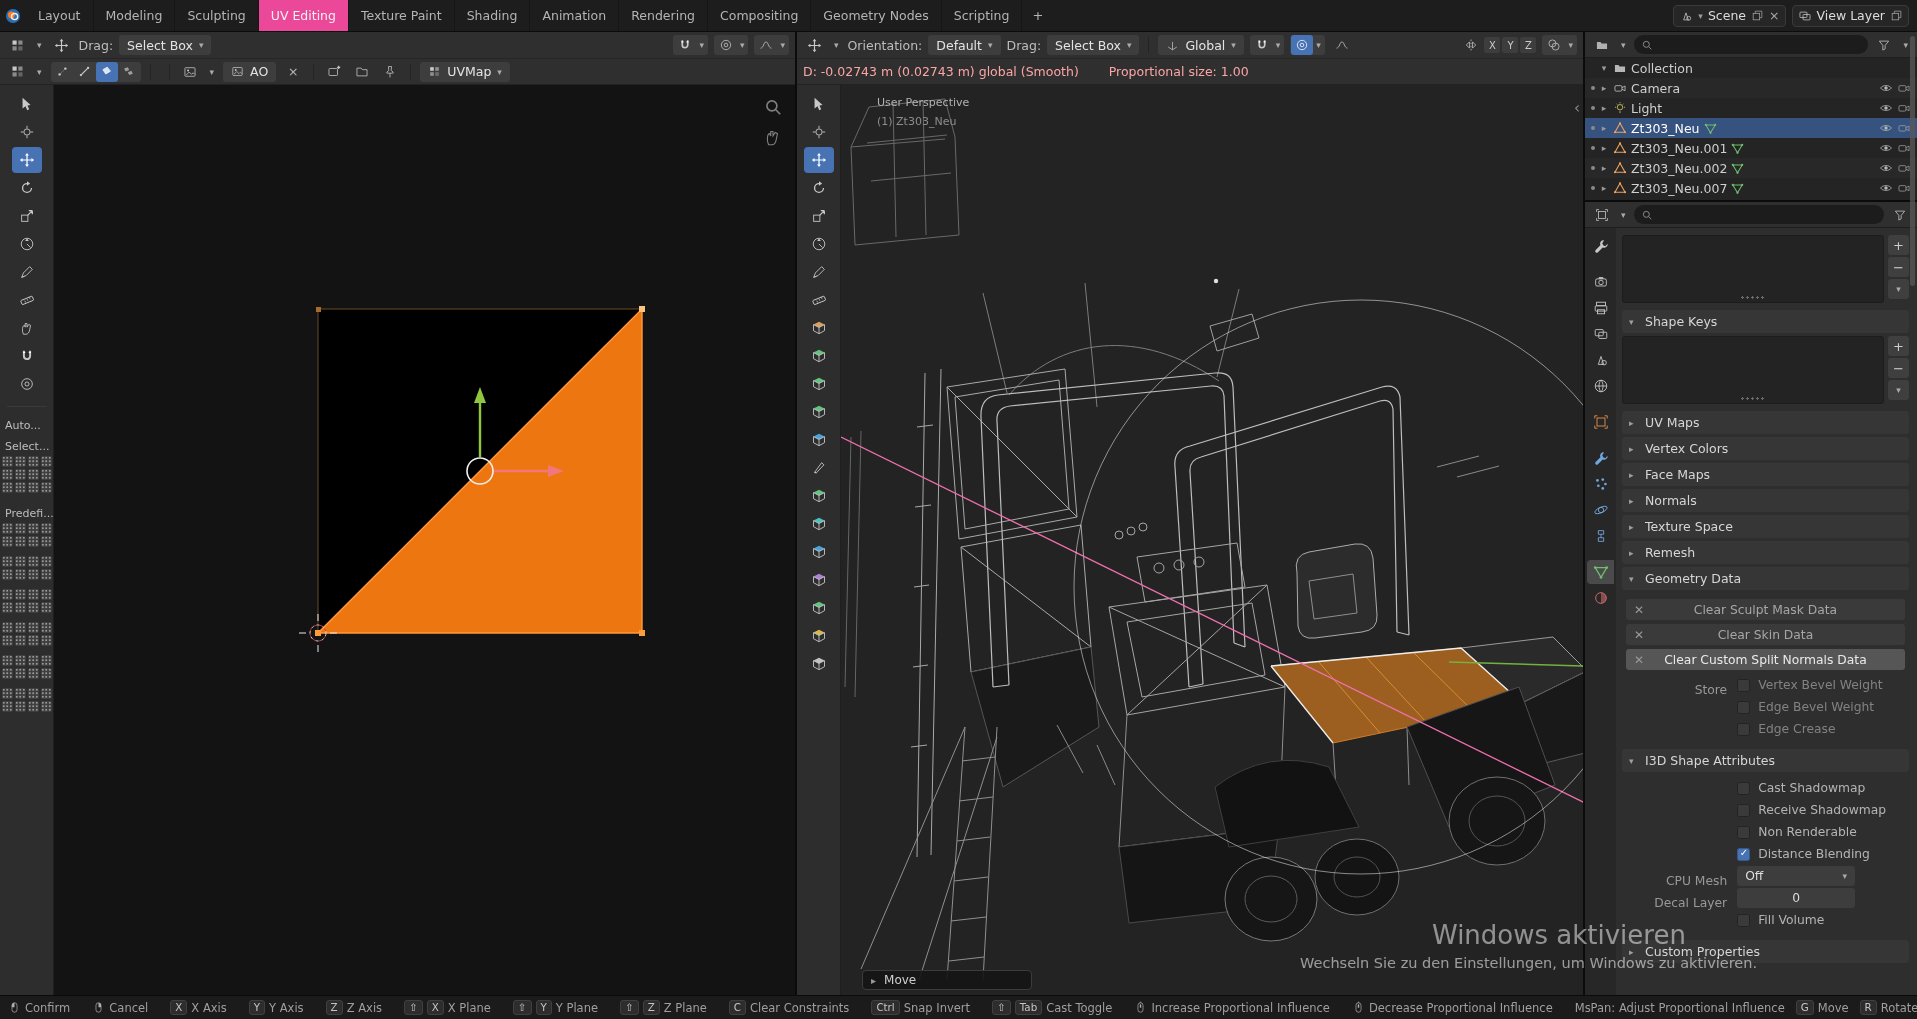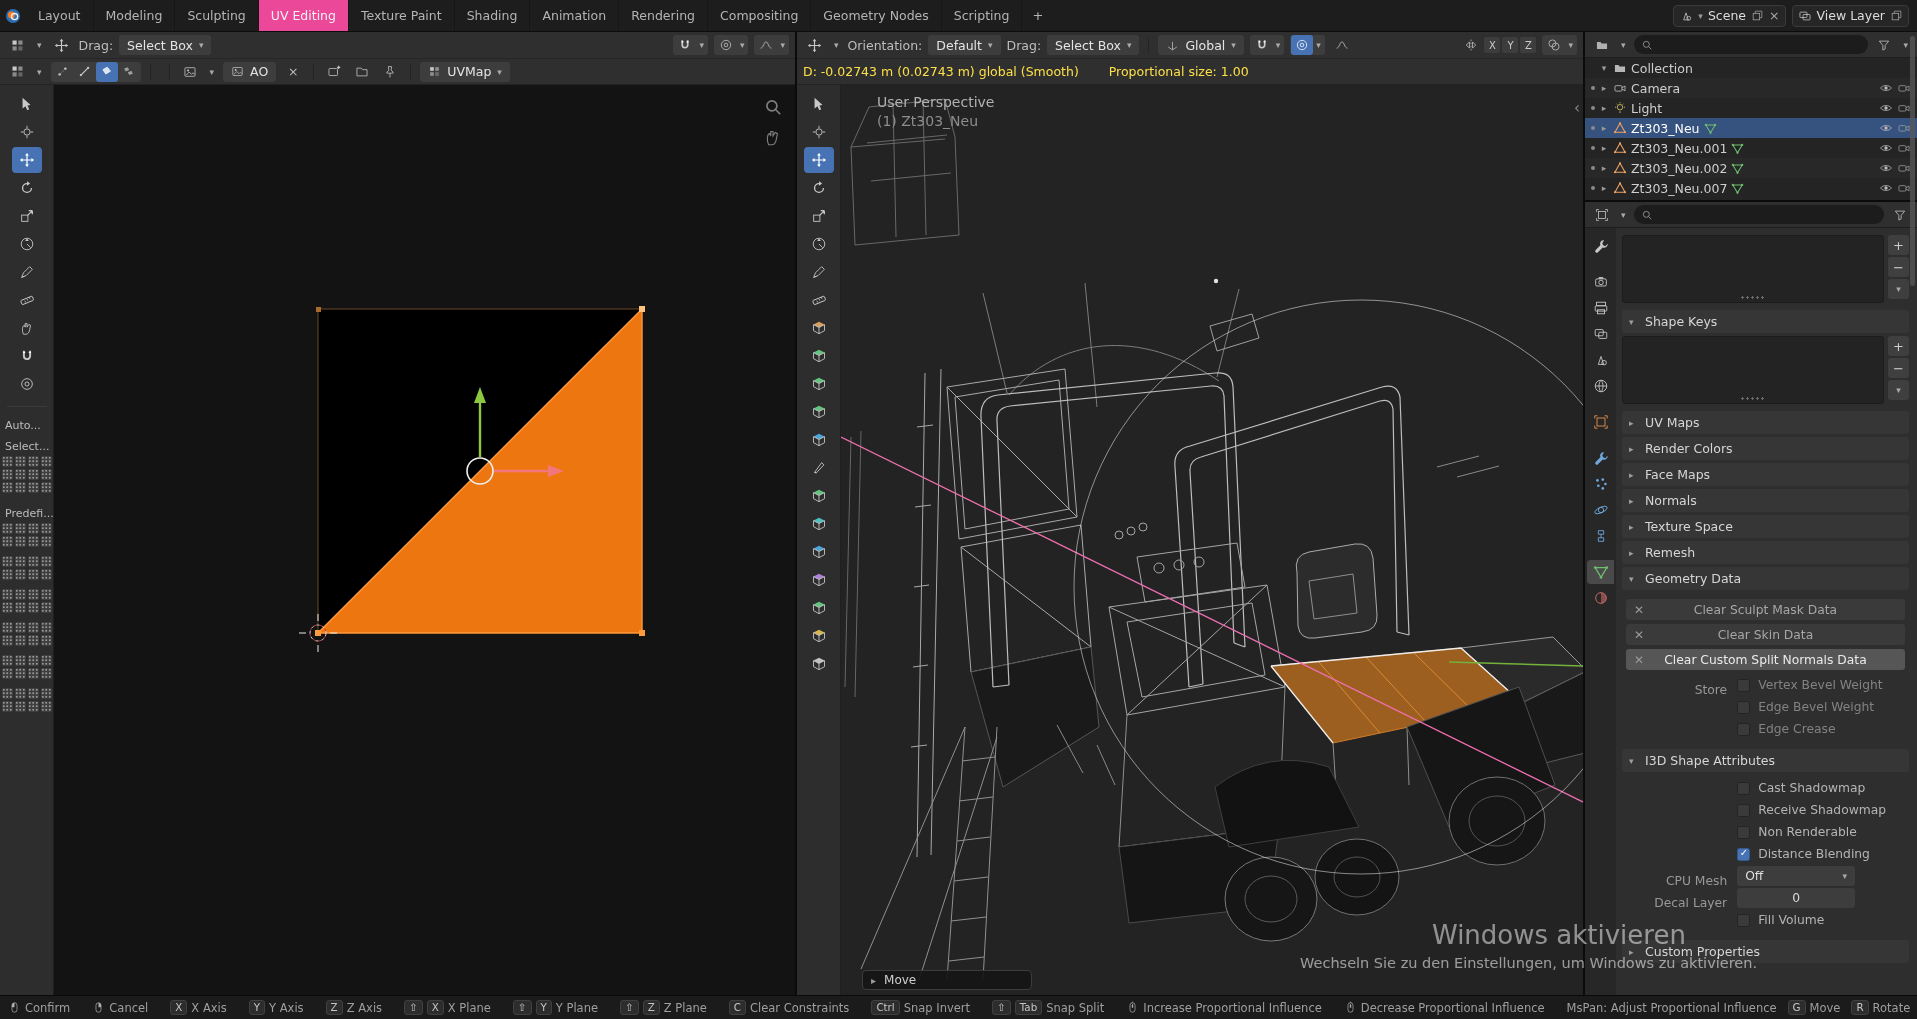--- a/index.html
+++ b/index.html
@@ -45,21 +45,21 @@
   .tbtn{width:30px;height:26px;border-radius:4px;display:flex;align-items:center;justify-content:center;margin-bottom:2px;flex:none;}
   .tbtn.active{background:#4772b3;}
   .tb-sep{width:40px;height:1px;background:#3a3a3a;margin:7px 0;flex:none;}
   .side-label{font-size:11px;color:#bdbdbd;align-self:flex-start;padding-left:5px;margin:5px 0 3px;white-space:nowrap;flex:none;}
   .pgrid{display:grid;grid-template-columns:repeat(4,11px);gap:2px;margin-bottom:9px;flex:none;}
   .pbtn{width:11px;height:11px;background:#3e3e3e;border-radius:2px;background-image:radial-gradient(#9a9a9a .8px,transparent .9px);background-size:3.5px 3.5px;}
 
   #uv-canvas{flex:1;position:relative;background:#131313;overflow:hidden;}
   #vp-canvas{flex:1;position:relative;background:#232323;overflow:hidden;}
   .nav-gizmo{position:absolute;top:12px;right:12px;display:flex;flex-direction:column;gap:10px;opacity:.8;z-index:5;}
-  .vp-overlay{position:absolute;left:36px;top:8px;color:#b2b2b2;font-size:14px;line-height:19px;z-index:4;}
+  .vp-overlay{position:absolute;left:36px;top:8px;color:#b2b2b2;font-size:11px;line-height:19px;z-index:4;}
   .vp-overlay .sub{color:#8d8d8d;}
   .collapse-arrow{position:absolute;right:3px;top:14px;color:#8d8d8d;font-size:15px;z-index:5;}
   #op-panel{position:absolute;left:21px;top:885px;width:170px;height:20px;background:rgba(22,22,22,.92);border:1px solid #3c3c3c;border-radius:4px;display:flex;align-items:center;gap:8px;padding:0 8px;color:#cfcfcf;font-size:12px;z-index:4;}
   #op-panel .arr{color:#9a9a9a;font-size:10px;}
 
   
   #outliner{height:170px;background:#242424;border-bottom:2px solid #0b0b0b;display:flex;flex-direction:column;flex:none;}
   .panel-top{height:26px;background:#2f2f2f;display:flex;align-items:center;gap:5px;padding:0 6px;border-bottom:1px solid #1e1e1e;flex:none;}
   .searchbox{flex:1;height:19px;background:#1c1c1c;border-radius:10px;display:flex;align-items:center;padding:0 7px;gap:5px;min-width:0;}
   .searchbox input{background:transparent;border:none;outline:none;color:#ddd;width:100%;font-size:12px;font-family:inherit;}
@@ -571,21 +571,21 @@
       <span class="seg">
           <span class="iconbtn" id="vph-ovl">
             <svg viewBox="0 0 18 18" width="14" height="14">
               <circle cx="7" cy="7" r="4.5" fill="none" stroke="#c8c8c8"></circle>
               <circle cx="11" cy="11" r="4.5" fill="none" stroke="#c8c8c8"></circle>
             </svg>
           </span>
           <span class="cvx">▾</span>
         </span>
     </div>
-    <div class="hdr2" style="color:#fde047">
+    <div class="hdr2" style="color:#fca5a5">
       <span>D: -0.02743 m (0.02743 m) global (Smooth)</span>
       <span style="width:18px"></span>
       <span>Proportional size: 1.00</span>
     </div>
     <div class="ebody">
       <div class="toolcol" id="vp-toolbar">
           <div class="tbtn">
             <svg viewBox="0 0 18 18" width="16" height="16">
               <path d="M4 2 L13 10 L9.5 10.6 L11.5 15 L9.3 16 L7.3 11.6 L4 14 Z" fill="#c8c8c8"></path>
             </svg>
@@ -1177,21 +1177,21 @@
               <div class="lop sm">▾</div>
             </div>
           </div>
           <div id="collapsed-sections">
               <div class="panel-hdr">
                 <span class="arr">▸</span>
                 <span>UV Maps</span>
               </div>
               <div class="panel-hdr">
                 <span class="arr">▸</span>
-                <span>Render Colors</span>
+                <span>Vertex Colors</span>
               </div>
               <div class="panel-hdr">
                 <span class="arr">▸</span>
                 <span>Face Maps</span>
               </div>
               <div class="panel-hdr">
                 <span class="arr">▸</span>
                 <span>Normals</span>
               </div>
               <div class="panel-hdr">
@@ -1346,21 +1346,21 @@
         <span class="key">C</span>
         <span>Clear Constraints</span>
       </span>
       <span class="sb-item">
         <span class="key">Ctrl</span>
         <span>Snap Invert</span>
       </span>
       <span class="sb-item">
         <span class="key">⇧</span>
         <span class="key">Tab</span>
-        <span>Snap Split</span>
+        <span>Cast Toggle</span>
       </span>
       <span class="sb-item">
         <span class="ic">
           <svg viewBox="0 0 18 18" width="13" height="13">
             <rect x="5.5" y="2.5" width="7" height="13" rx="3.5" fill="none" stroke="#b0b0b0"></rect>
             <rect x="8" y="4.5" width="2" height="5" rx="1" fill="#b0b0b0"></rect>
             <path d="M9 0.8 L10.5 2.2 H7.5 Z" fill="#b0b0b0"></path>
           </svg>
         </span>
         <span>Increase Proportional Influence</span>

